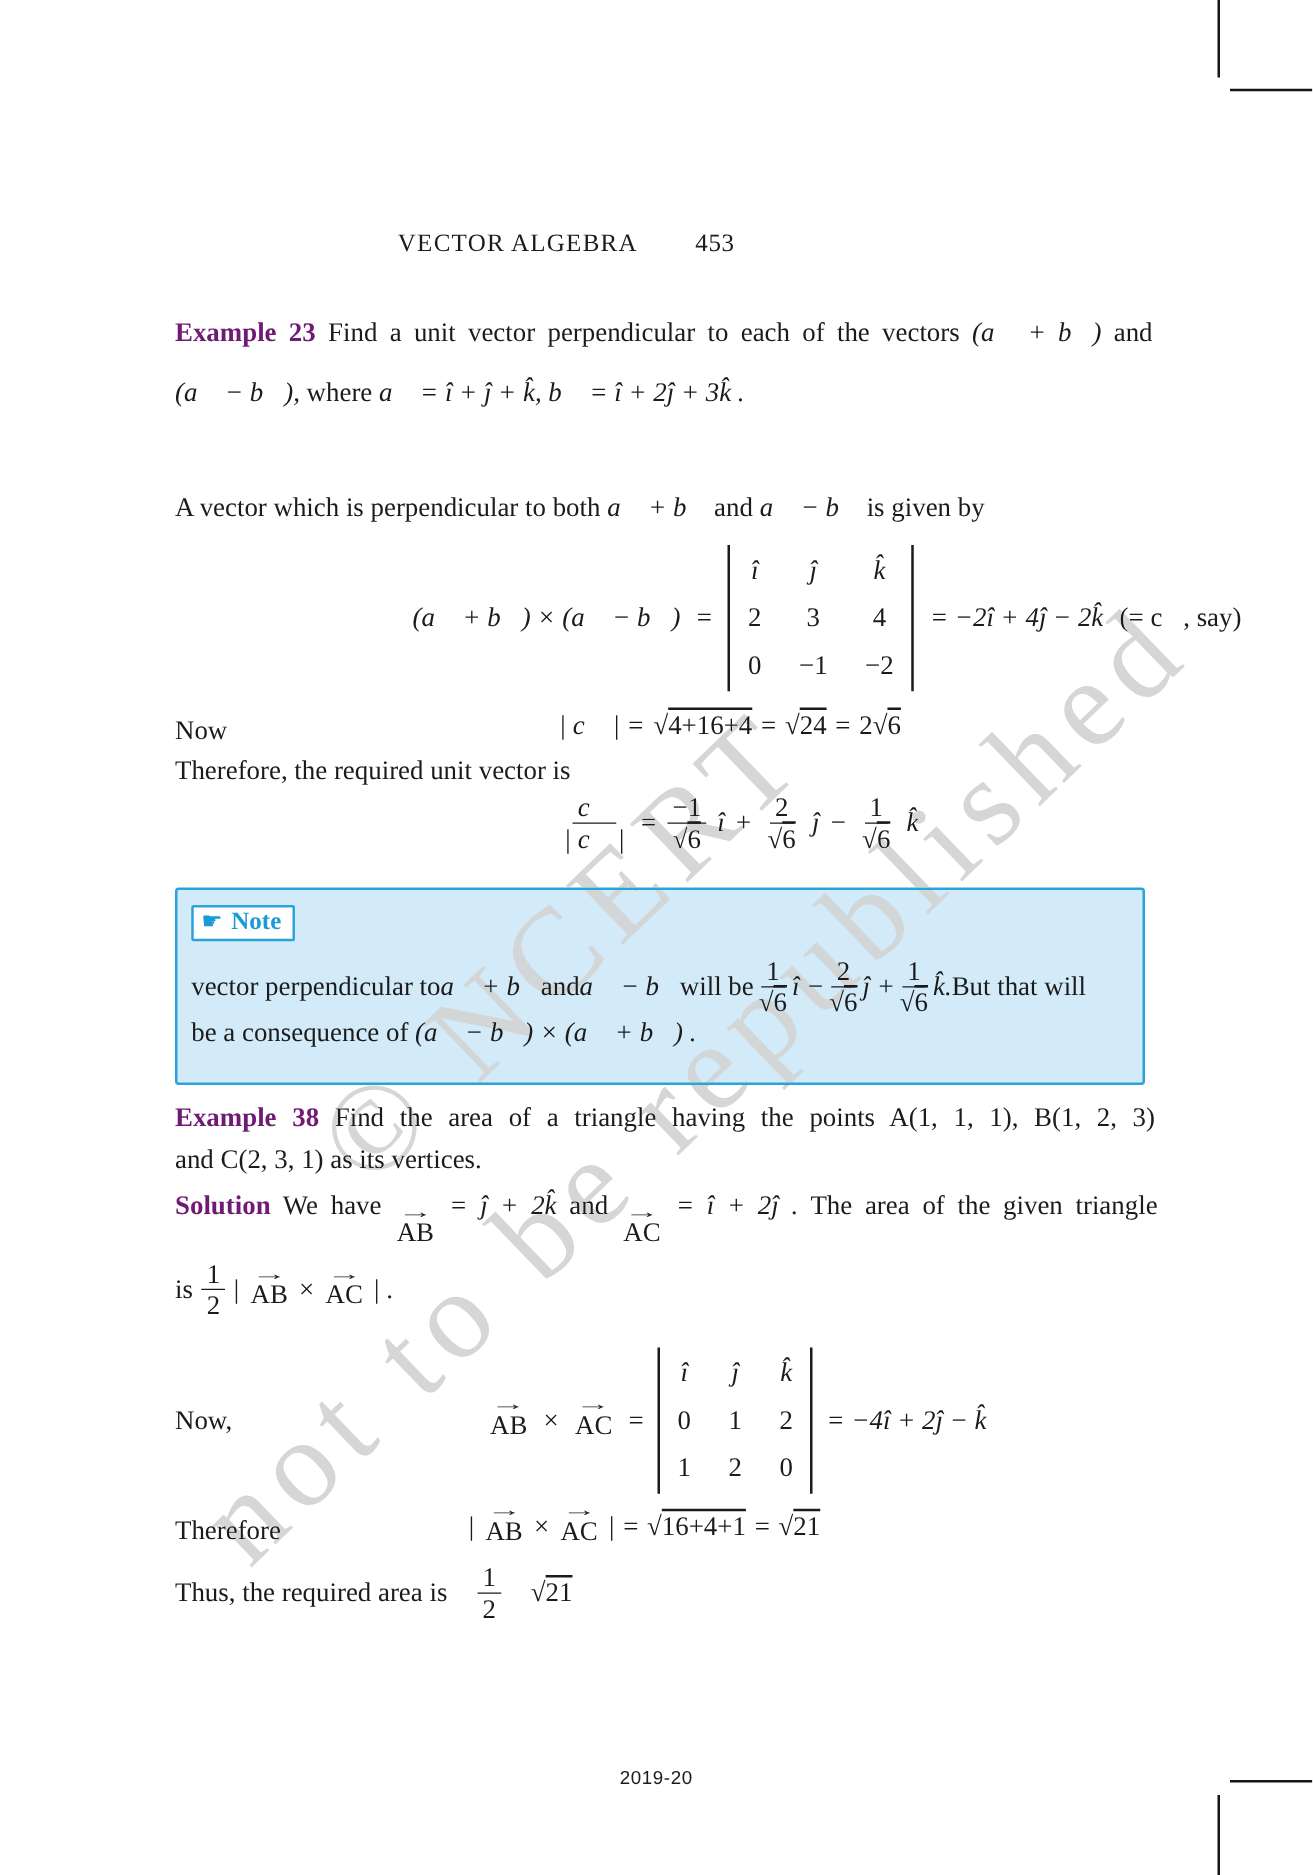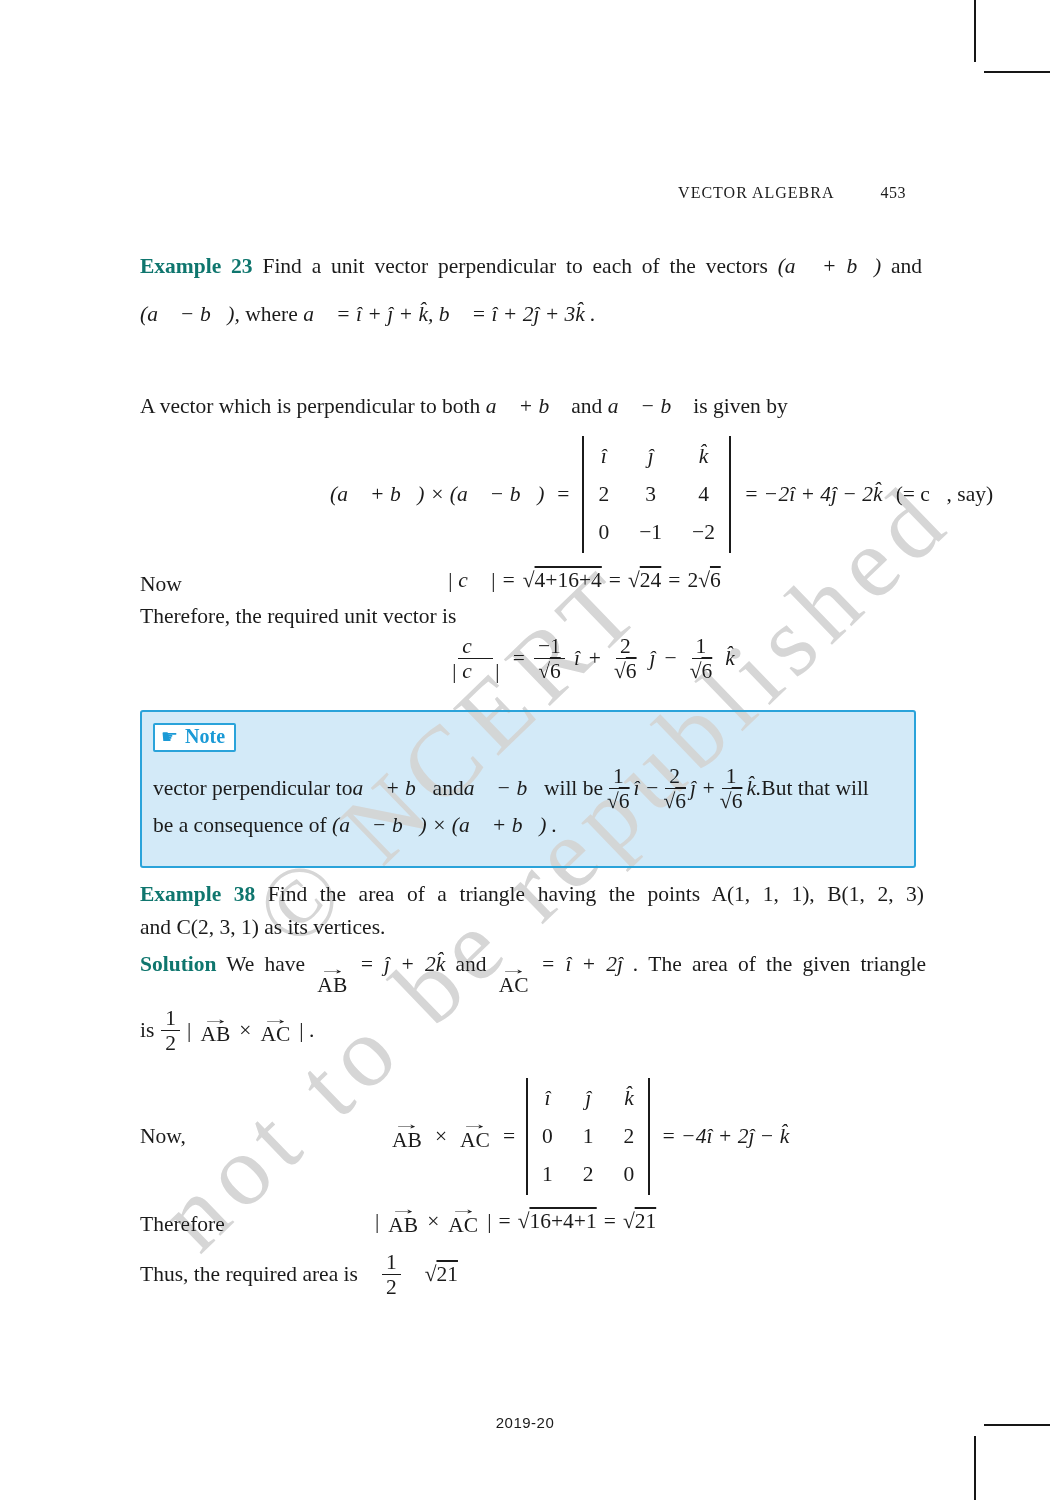--- a/index.html
+++ b/index.html
@@ -2,26 +2,26 @@
 <html><head>
 <meta charset="utf-8">
 <style>
   html,body { margin:0; padding:0; background:#ffffff; }
   #page {
     position:relative; width:1050px; height:1500px; background:#ffffff;
     font-family:"Liberation Serif", serif; color:#1b1b1b; font-size:21.5px;
     overflow:hidden;
   }
   .abs { position:absolute; }
-  .blue { color:#0f766e; font-weight:bold; }
+  .blue { color:#701a75; font-weight:bold; }
   .mi { font-style:italic; }
   .jline { text-align:justify; text-align-last:justify; }
 
   
-  .hdr { top:184px; left:0; width:906px; text-align:right; font-size:16px; letter-spacing:1px; }
+  .hdr { top:184px; left:0; width:906px; text-align:center; font-size:20px; letter-spacing:1px; }
   .hdr .pgnum { margin-left:46px; letter-spacing:0.5px; }
 
   
   .crop { position:absolute; background:#161616; }
 
   
   .eqrow { display:flex; align-items:center; }
 
   
   .det {

